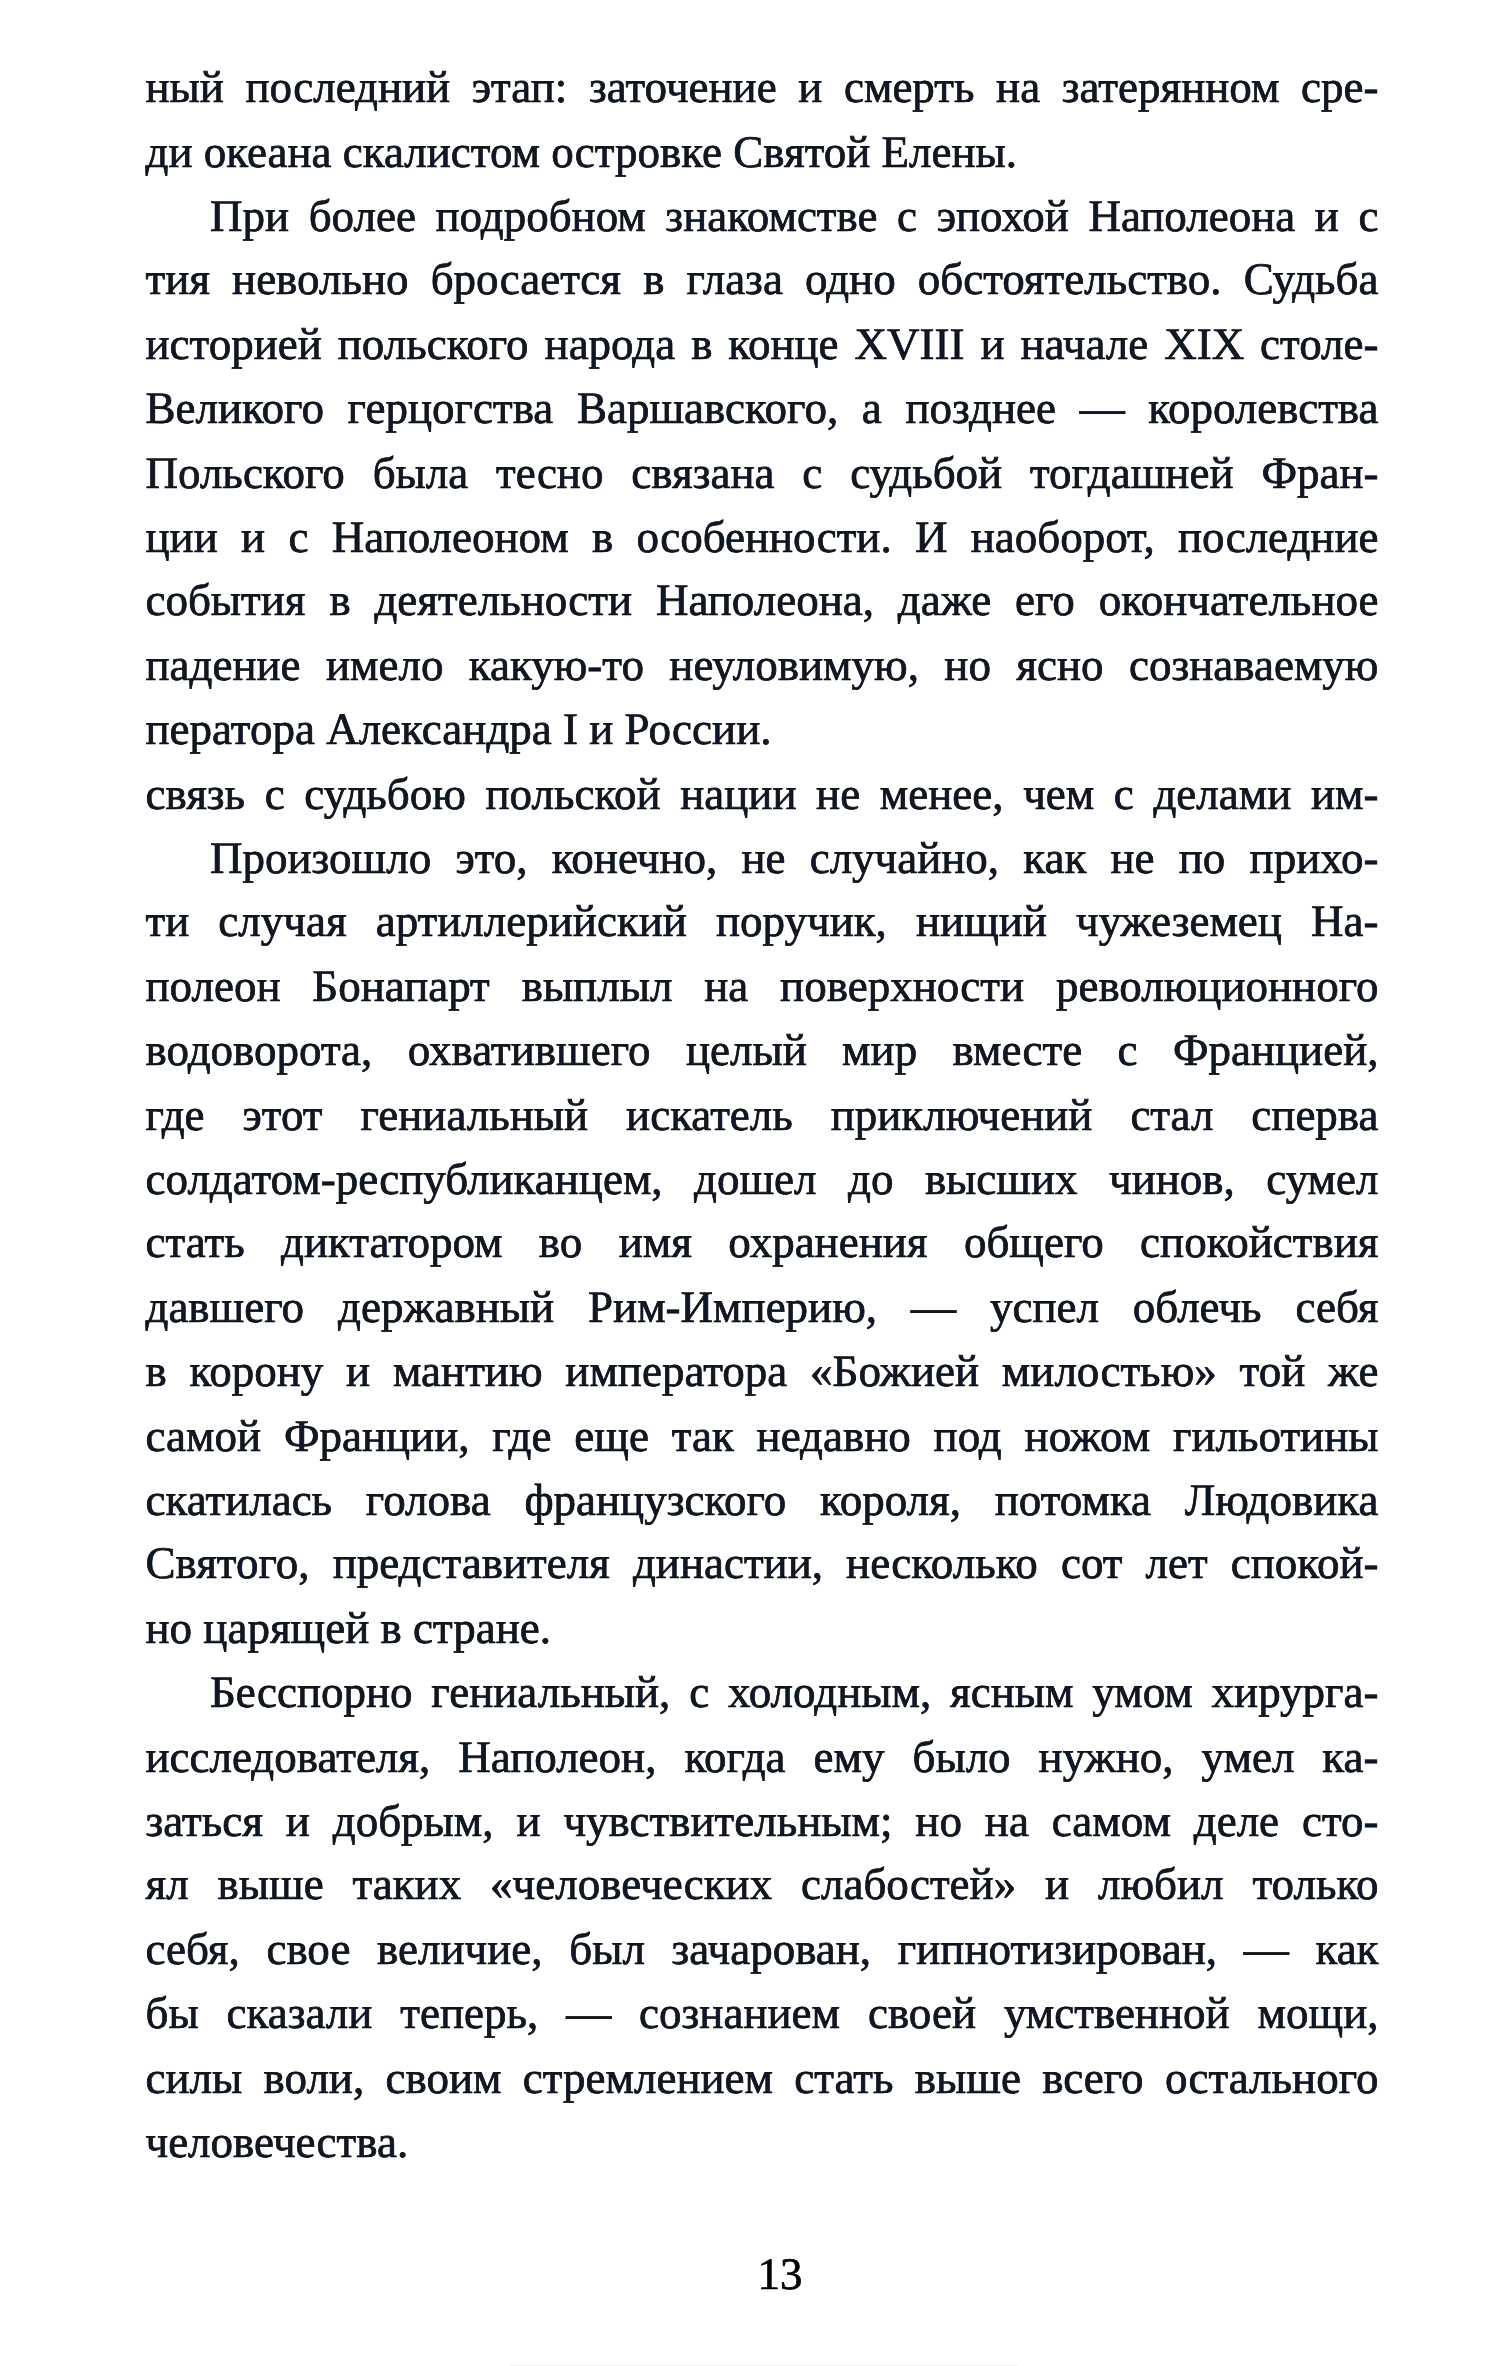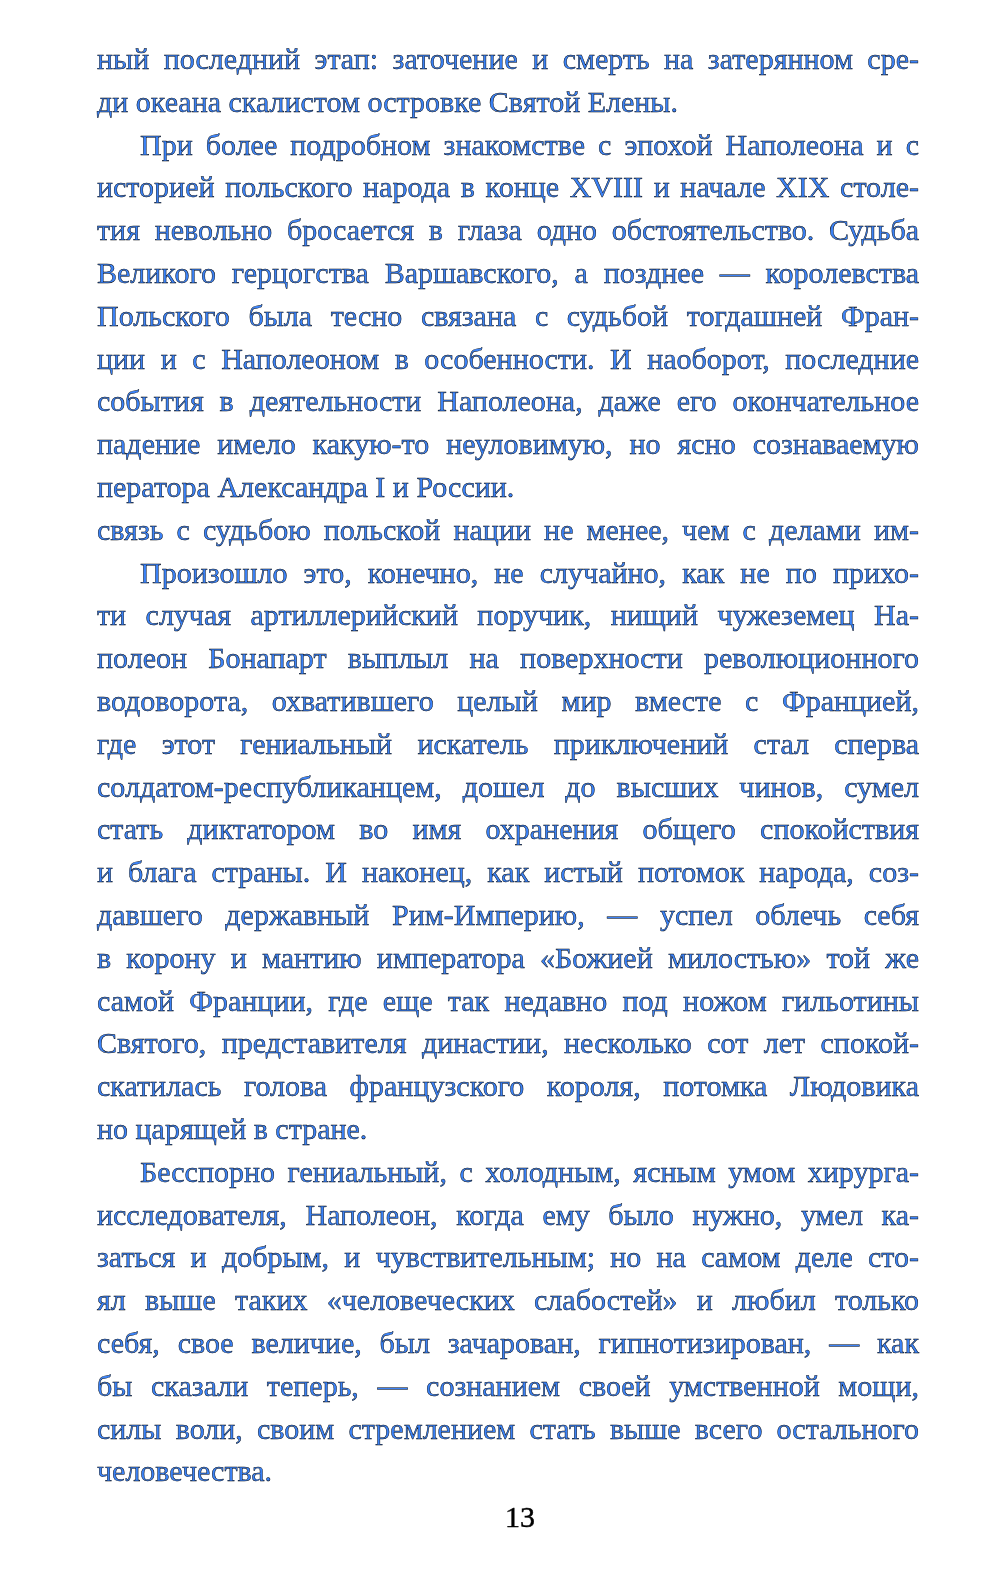--- a/index.html
+++ b/index.html
@@ -20,21 +20,21 @@
     position: absolute;
     left: 97px;
     top: 38px;
     width: 822px;
   }
   .text-line {
     font-size: 30px;
     line-height: 42.8px;
     text-align: justify;
     text-align-last: justify;
-    color: #3b82f6;
+    color: #0f172a;
     -webkit-text-stroke: 0.45px #000000;
     white-space: nowrap; 
   }
   .text-line {
     white-space: normal;
   }
   .text-line.para-end {
     text-align: center;
     text-align-last: left;
   }
@@ -55,42 +55,41 @@
   }
 </style>
 </head>
 <body>
 
 <div class="book-page">
   <div class="text-block">
       <div class="text-line">ный последний этап: заточение и смерть на затерянном сре-</div>
       <div class="text-line para-end">ди океана скалистом островке Святой Елены.</div>
       <div class="text-line indent">При более подробном знакомстве с эпохой Наполеона и с</div>
+      <div class="text-line">тия невольно бросается в глаза одно обстоятельство. Судьба</div>
       <div class="text-line">историей польского народа в конце XVIII и начале XIX столе-</div>
-      <div class="text-line">тия невольно бросается в глаза одно обстоятельство. Судьба</div>
       <div class="text-line">Великого герцогства Варшавского, а позднее — королевства</div>
       <div class="text-line">Польского была тесно связана с судьбой тогдашней Фран-</div>
       <div class="text-line">ции и с Наполеоном в особенности. И наоборот, последние</div>
       <div class="text-line">события в деятельности Наполеона, даже его окончательное</div>
       <div class="text-line">падение имело какую-то неуловимую, но ясно сознаваемую</div>
       <div class="text-line para-end">ператора Александра I и России.</div>
       <div class="text-line">связь с судьбою польской нации не менее, чем с делами им-</div>
       <div class="text-line indent">Произошло это, конечно, не случайно, как не по прихо-</div>
       <div class="text-line">ти случая артиллерийский поручик, нищий чужеземец На-</div>
       <div class="text-line">полеон Бонапарт выплыл на поверхности революционного</div>
       <div class="text-line">водоворота, охватившего целый мир вместе с Францией,</div>
       <div class="text-line">где этот гениальный искатель приключений стал сперва</div>
       <div class="text-line">солдатом-республиканцем, дошел до высших чинов, сумел</div>
       <div class="text-line">стать диктатором во имя охранения общего спокойствия</div>
-      <div class="text-line">и блага страны. И наконец, как истый потомок народа, соз-</div>
       <div class="text-line">давшего державный Рим-Империю, — успел облечь себя</div>
       <div class="text-line">в корону и мантию императора «Божией милостью» той же</div>
       <div class="text-line">самой Франции, где еще так недавно под ножом гильотины</div>
+      <div class="text-line">скатилась голова французского короля, потомка Людовика</div>
       <div class="text-line">Святого, представителя династии, несколько сот лет спокой-</div>
-      <div class="text-line">скатилась голова французского короля, потомка Людовика</div>
       <div class="text-line para-end">но царящей в стране.</div>
       <div class="text-line indent">Бесспорно гениальный, с холодным, ясным умом хирурга-</div>
       <div class="text-line">исследователя, Наполеон, когда ему было нужно, умел ка-</div>
       <div class="text-line">заться и добрым, и чувствительным; но на самом деле сто-</div>
       <div class="text-line">ял выше таких «человеческих слабостей» и любил только</div>
       <div class="text-line">себя, свое величие, был зачарован, гипнотизирован, — как</div>
       <div class="text-line">бы сказали теперь, — сознанием своей умственной мощи,</div>
       <div class="text-line">силы воли, своим стремлением стать выше всего остального</div>
       <div class="text-line para-end">человечества.</div>
     </div>

